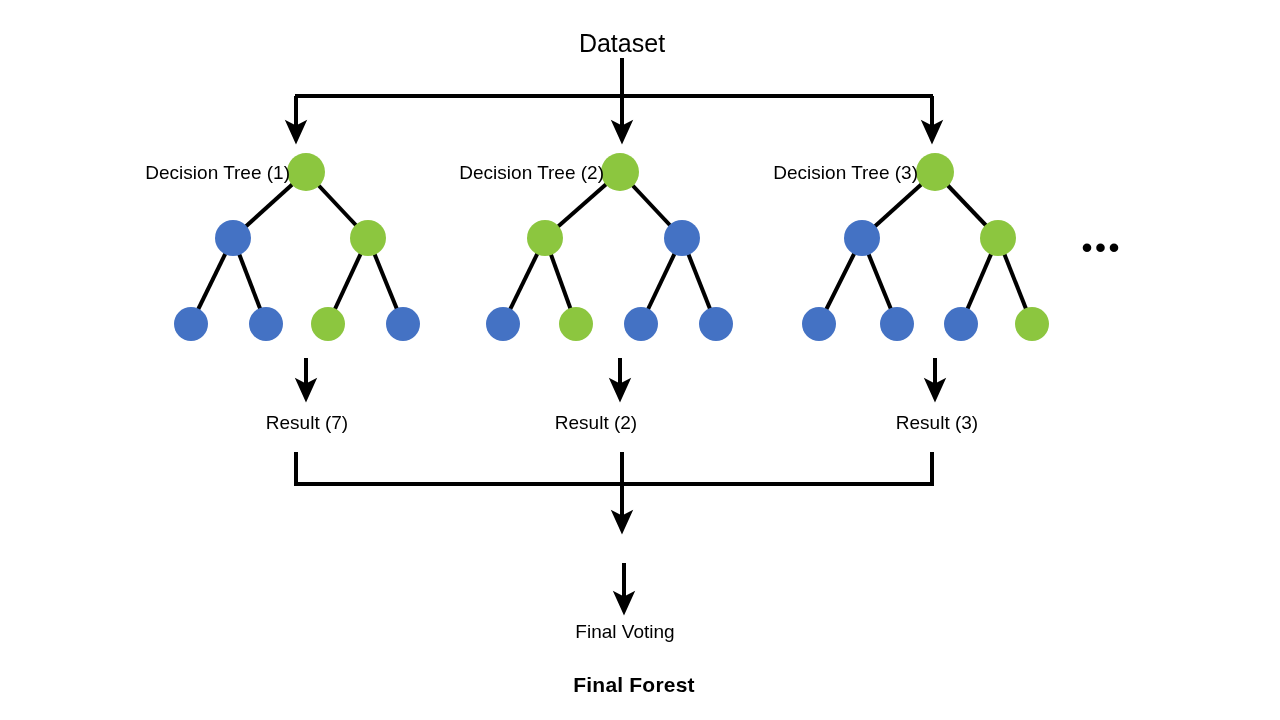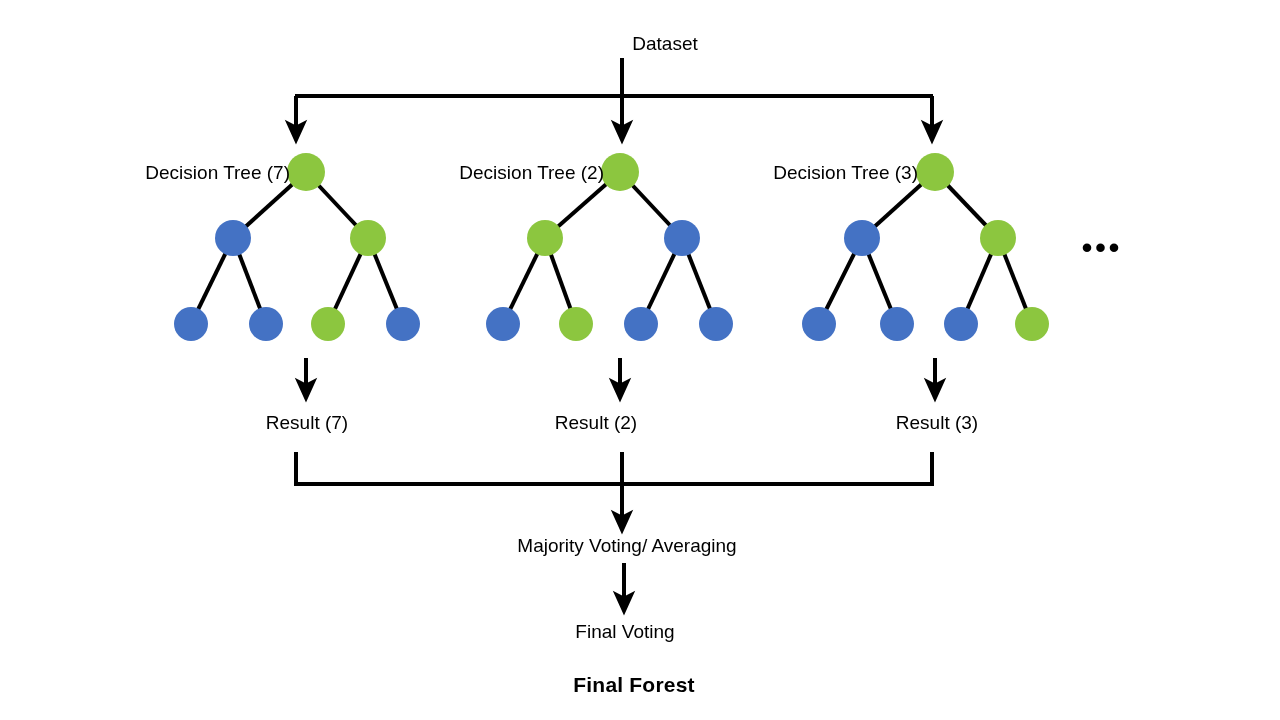--- a/index.html
+++ b/index.html
@@ -34,21 +34,21 @@
     font-family: "Liberation Sans", sans-serif;
     color: #000000;
     line-height: 1;
   }
   .label.center {
     transform: translate(-50%, -50%);
   }
   .label.right {
     transform: translate(-100%, -50%);
   }
-  .lbl-dataset { font-size: 19px; margin-left: 43px; }
+  .lbl-dataset { font-size: 25px; }
   .lbl-tree    { font-size: 19px; }
   .lbl-result  { font-size: 19px; }
   .lbl-vote    { font-size: 19px; }
   .lbl-final   { font-size: 19px; }
   .lbl-title   { font-size: 21px; font-weight: bold; letter-spacing: 0.2px; }
   .ellipsis-dots {
     position: absolute;
     transform: translate(-50%, -50%);
     font-size: 30px;
     font-weight: bold;
@@ -139,29 +139,28 @@
       <line x1="932" y1="452" x2="932" y2="484" stroke="#000000" stroke-width="4"></line>
       <line x1="294" y1="484" x2="934" y2="484" stroke="#000000" stroke-width="4"></line>
       <line x1="622" y1="484" x2="622" y2="521" stroke="#000000" stroke-width="4" marker-end="url(#arrowhead)"></line>
     </g>
 
     <line x1="624" y1="563" x2="624" y2="602" stroke="#000000" stroke-width="4" marker-end="url(#arrowhead)"></line>
   </svg>
 
   <div class="label center lbl-dataset" style="left:622px; top:43px;">Dataset</div>
 
-  <div class="label right lbl-tree" style="left:290px; top:172px;">Decision Tree (7)</div>
+  <div class="label right lbl-tree" style="left:290px; top:172px;">Decision Tree (1)</div>
   <div class="label right lbl-tree" style="left:604px; top:172px;">Decision Tree (2)</div>
   <div class="label right lbl-tree" style="left:918px; top:172px;">Decision Tree (3)</div>
 
   <div class="ellipsis-dots" style="left:1102px; top:248px;">•••</div>
 
   <div class="label center lbl-result" style="left:307px; top:422px;">Result (7)</div>
   <div class="label center lbl-result" style="left:596px; top:422px;">Result (2)</div>
   <div class="label center lbl-result" style="left:937px; top:422px;">Result (3)</div>
 
-  <div class="label center lbl-vote" style="left:627px; top:545px;">Majority Voting/ Averaging</div>
 
   <div class="label center lbl-final" style="left:625px; top:631px;">Final Voting</div>
 
   <div class="label center lbl-title" style="left:634px; top:684px;">Final Forest</div>
 
 </div>
 
 </body></html>

